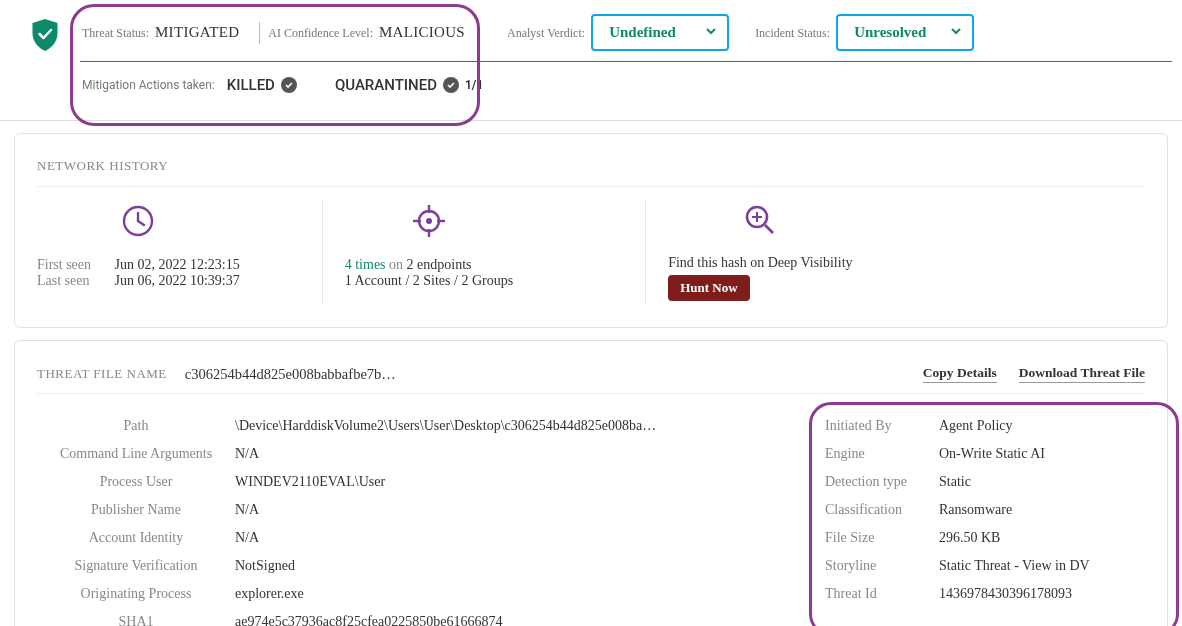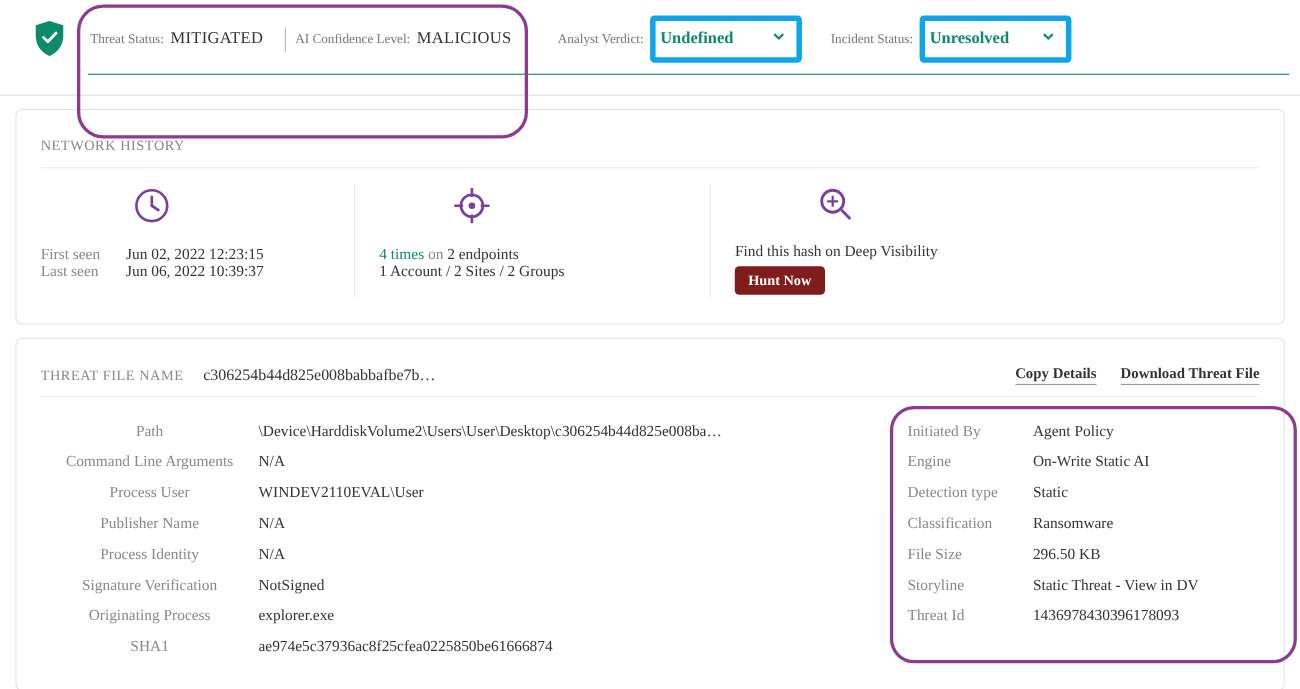--- a/index.html
+++ b/index.html
@@ -9,21 +9,21 @@
   .shield-wrap { width: 70px; flex-shrink: 0; display:flex; justify-content:center; padding-top:10px;}
   .status-block { flex: 1; position: relative; }
   .highlight-box { border: 3px solid #8e3a8e; border-radius: 24px; padding: 8px 16px 4px 16px; position: absolute; left: -10px; top: -4px; width: 410px; height: 122px; pointer-events: none; }
   
   .status-line1 { display: flex; align-items: center; gap: 0; padding: 6px 2px 10px 2px; border-bottom: 1px solid #0d8a6a; }
   .status-item { display: flex; align-items: baseline; gap: 6px; padding-right: 12px; font-family: Liberation Serif, serif;}
   .sep-vert { width:1px; height: 22px; background:#bbb; margin: 0 8px;}
   .label-sm { color: #777; font-size: 12px; }
   .value-upper { font-weight: 500; letter-spacing: 0.3px; font-size:15px;}
   
-  .select-box { border: 5px solid #0ea5e9; border-radius: 4px; padding: 8px 30px 8px 4px; color: #0d8a6a; font-weight: 600; font-size: 15px; position: relative; display: inline-flex; align-items:flex-end; min-width: 138px; cursor:pointer;}
+  .select-box { border: 2px solid #0ea5e9; border-radius: 4px; padding: 8px 30px 8px 16px; color: #0d8a6a; font-weight: 600; font-size: 15px; position: relative; display: inline-flex; align-items:flex-end; min-width: 138px; cursor:pointer;}
   .select-box .chev { position: absolute; right: 10px; }
   
   .status-line2 { display: flex; align-items: center; gap: 12px; padding: 14px 2px 8px 2px; }
   .action-chip { display: flex; align-items: center; gap: 6px; font-weight: 500; font-size: 15px;}
   .check-circle { width: 16px; height: 16px; border-radius: 50%; background: #555; display:inline-flex; align-items:center; justify-content:center; }
   .frac { font-size: 12px; font-weight:600;}
   
   .card { border: 1px solid #e2e2e2; border-radius: 6px; margin: 12px 14px 10px 14px; padding: 24px 22px; box-shadow: 0 0 0 rgba(0,0,0,0); font-family: Liberation Serif, serif; }
   .card-title { color: #888; font-size: 13px; letter-spacing: 0.5px; margin-bottom: 12px; }
   .card hr.thin { border:none; border-top:1px solid #eee; margin-bottom:14px;}
@@ -93,20 +93,41 @@
       <div class="status-item">
         <span class="label-sm">Incident Status:</span>
         <div class="select-box">
           <span>Unresolved</span>
           <span class="chev">
             <svg width="12" height="12" viewBox="0 0 12 12">
                 <path d="M2 4 L6 8 L10 4" stroke="#0d8a6a" stroke-width="2" fill="none"></path>
               </svg>
           </span>
         </div>
+      </div>
+    </div>
+    <div class="status-line2">
+      <span class="label-sm">Mitigation Actions taken:</span>
+      <div class="action-chip">
+        <span>KILLED</span>
+        <span class="check-circle">
+          <svg width="10" height="10" viewBox="0 0 10 10">
+              <path d="M2 5 L4 7 L8 3" stroke="#fff" stroke-width="1.6" fill="none"></path>
+            </svg>
+        </span>
+      </div>
+      <div style="width:14px"></div>
+      <div class="action-chip">
+        <span>QUARANTINED</span>
+        <span class="check-circle">
+          <svg width="10" height="10" viewBox="0 0 10 10">
+              <path d="M2 5 L4 7 L8 3" stroke="#fff" stroke-width="1.6" fill="none"></path>
+            </svg>
+        </span>
+        <span class="frac">1/1</span>
       </div>
     </div>
   </div>
 </div>
 
 <div style="height:1px;background:#ddd;margin-top:18px;"></div>
 
 <div class="card">
   <div class="card-title">NETWORK HISTORY</div>
   <hr class="thin">
@@ -185,21 +206,21 @@
         </div>
         <div class="dl">
           <div class="dk">Process User</div>
           <div class="dv">WINDEV2110EVAL\User</div>
         </div>
         <div class="dl">
           <div class="dk">Publisher Name</div>
           <div class="dv na">N/A</div>
         </div>
         <div class="dl">
-          <div class="dk">Process Identity</div>
+          <div class="dk">Account Identity</div>
           <div class="dv na">N/A</div>
         </div>
         <div class="dl">
           <div class="dk">Signature Verification</div>
           <div class="dv">NotSigned</div>
         </div>
         <div class="dl">
           <div class="dk">Originating Process</div>
           <div class="dv">explorer.exe</div>
         </div>

